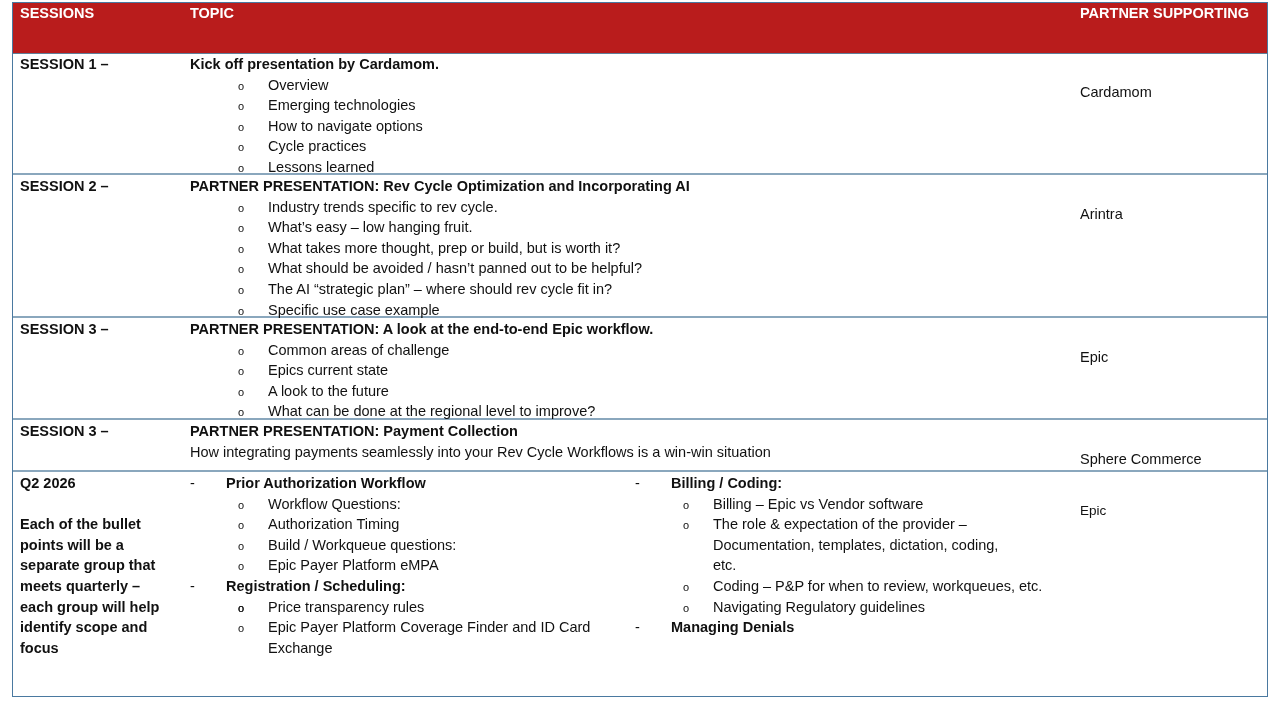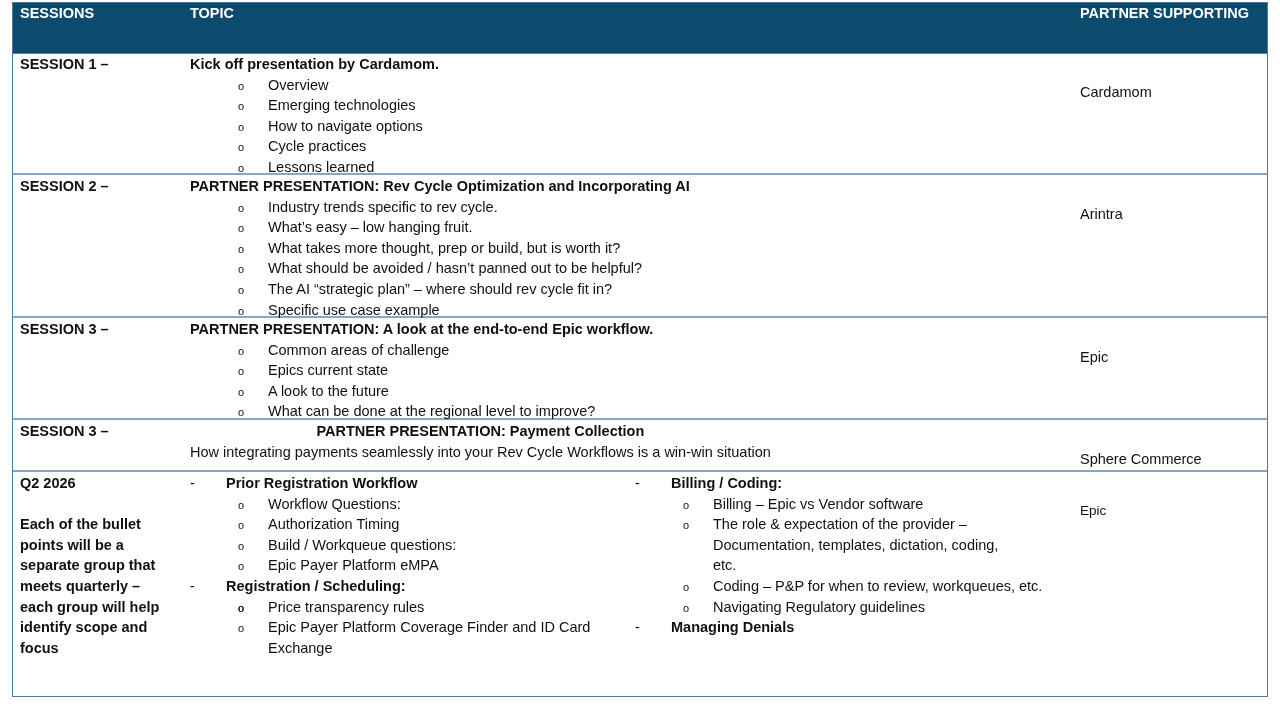--- a/index.html
+++ b/index.html
@@ -1,28 +1,28 @@
 <!DOCTYPE html>
 <html><head>
 <meta charset="utf-8">
 <style>
   html, body { margin:0; padding:0; background:#ffffff; }
   body { width:1280px; height:720px; position:relative; overflow:hidden;
          font-family:"Liberation Sans", sans-serif; color:#111; }
   .tbl { position:absolute; left:12px; top:2px; width:1256px; height:695px;
          border:1px solid #4a79a0; box-sizing:border-box; }
-  .hdr { position:absolute; left:0; top:0; right:0; height:50px; background:#0c4a6e;
+  .hdr { position:absolute; left:0; top:0; right:0; height:50px; background:#b91c1c;
          border-bottom:1px solid #5f7f99; }
   .hdr span { position:absolute; top:2px; color:#fff; font-weight:bold; font-size:14.5px; }
   .row { position:absolute; left:0; right:0; border-bottom:2px solid #8aa7bd;text-decoration:underline; }
   .row:last-child { border-bottom:none; }
   .c1 { position:absolute; left:7px; top:1px; font-weight:bold; font-size:14.5px; line-height:20.6px; width:150px; }
   .c2 { position:absolute; left:177px; top:1px; font-size:14.5px; line-height:20.6px; }
   .c3 { position:absolute; left:1067px; top:1px; font-size:14.5px; line-height:20.6px;margin-top:28px; }
-  .title { font-weight:bold;text-align:center; }
+  .title { font-weight:bold; }
   .bl { position:relative; padding-left:78px; }
   .bl .b { position:absolute; left:48px; top:0; font-size:11px; line-height:22px; }
   .q2l, .q2r { position:absolute; top:1px; font-size:14.5px; line-height:20.6px; }
   .q2l { left:177px; width:440px; }
   .q2r { left:622px; width:440px; }
   .dl { position:relative; padding-left:36px; font-weight:bold; }
   .dl .d { position:absolute; left:0; top:0; font-weight:normal; }
   .sub { position:relative; padding-left:78px; }
   .sub .b { position:absolute; left:48px; top:0; font-size:11px; line-height:22px; }
   .small { font-size:13.5px; }
@@ -86,21 +86,21 @@
   </div>
 
   <div class="row" style="top:469px;height:224px;border-bottom:none">
     <div class="c1">
       <div>Q2 2026</div>
       <div style="height:20.6px"></div>
       <div>Each of the bullet points will be a separate group that meets quarterly – each group will help identify scope and focus</div>
     </div>
 
     <div class="q2l">
-      <div class="dl"><span class="d">-</span><span>Prior Registration Workflow</span></div>
+      <div class="dl"><span class="d">-</span><span>Prior Authorization Workflow</span></div>
       <div class="sub"><span class="b">o</span><span>Workflow Questions:</span></div>
       <div class="sub"><span class="b">o</span><span>Authorization Timing</span></div>
       <div class="sub"><span class="b">o</span><span>Build / Workqueue questions:</span></div>
       <div class="sub"><span class="b">o</span><span>Epic Payer Platform eMPA</span></div>
       <div class="dl"><span class="d">-</span><span>Registration / Scheduling:</span></div>
       <div class="sub" style="width:340px"><span class="b">o</span></div>
       <div class="sub"><span class="b">o</span><span>Price transparency rules</span></div>
       <div class="sub" style="width:370px"><span class="b">o</span><span>Epic Payer Platform Coverage Finder and ID Card Exchange</span></div>
     </div>
 

